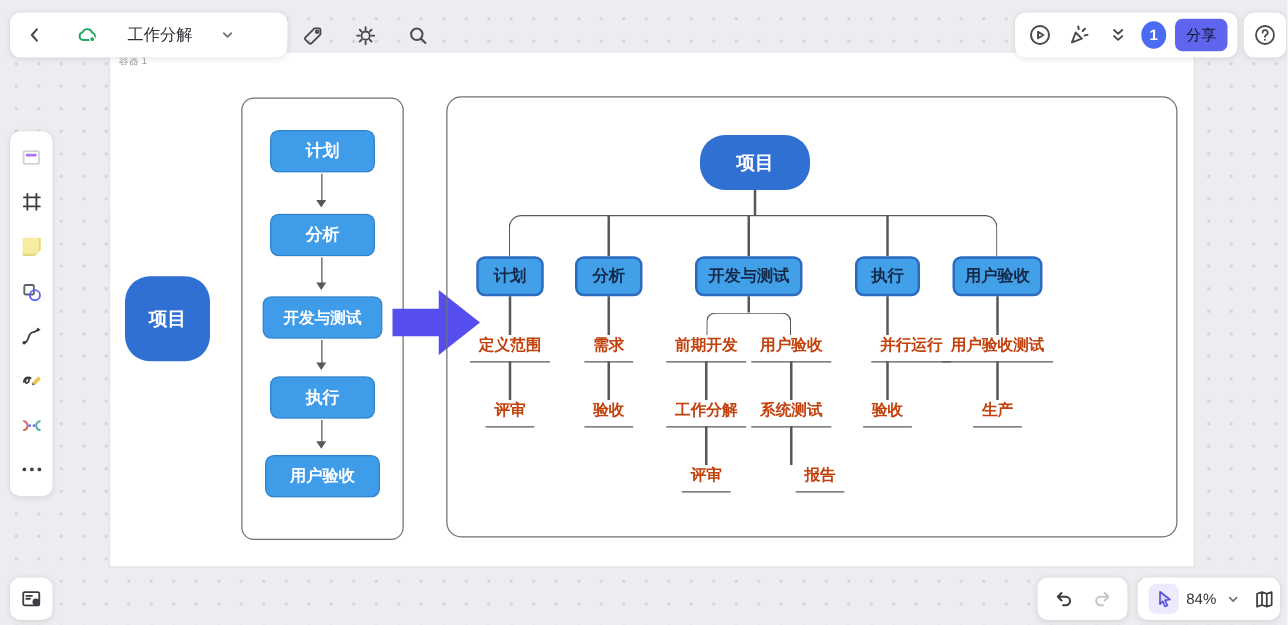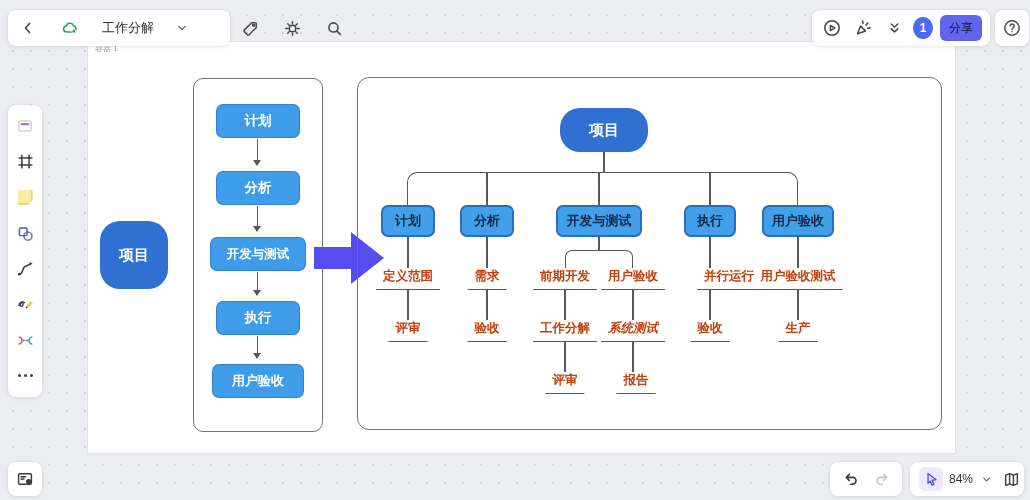--- a/index.html
+++ b/index.html
@@ -155,23 +155,23 @@
   <div class="vline" style="left:510.2px;top:195px;height:13px;"></div>
   <div class="bracket" style="left:477px;top:208px;width:68px;height:18px;"></div>
   <div class="wbs-label" style="left:477px;top:226px;">前期开发</div>
   <div class="vline" style="left:476.2px;top:247px;height:31px;"></div>
   <div class="wbs-label" style="left:477px;top:278px;">工作分解</div>
   <div class="vline" style="left:476.2px;top:299px;height:31px;"></div>
   <div class="wbs-label" style="left:477px;top:330px;">评审</div>
 
   <div class="wbs-label" style="left:545px;top:226px;">用户验收</div>
   <div class="vline" style="left:544.2px;top:247px;height:31px;"></div>
-  <div class="wbs-label" style="left:545px;top:278px;font-style:italic;">系统测试</div>
+  <div class="wbs-label" style="left:545px;top:278px;">系统测试</div>
   <div class="vline" style="left:544.2px;top:299px;height:31px;"></div>
-  <div class="wbs-label" style="left:548px;top:330px;">报告</div>
+  <div class="wbs-label" style="left:568px;top:330px;">报告</div>
 
   <div class="vline" style="left:621.2px;top:195px;height:31px;"></div>
   <div class="wbs-label" style="left:641px;top:226px;">并行运行</div>
   <div class="vline" style="left:621.2px;top:247px;height:31px;"></div>
   <div class="wbs-label" style="left:622px;top:278px;">验收</div>
 
   <div class="vline" style="left:709.2px;top:195px;height:31px;"></div>
   <div class="wbs-label" style="left:710px;top:226px;">用户验收测试</div>
   <div class="vline" style="left:709.2px;top:247px;height:31px;"></div>
   <div class="wbs-label" style="left:710px;top:278px;">生产</div>

